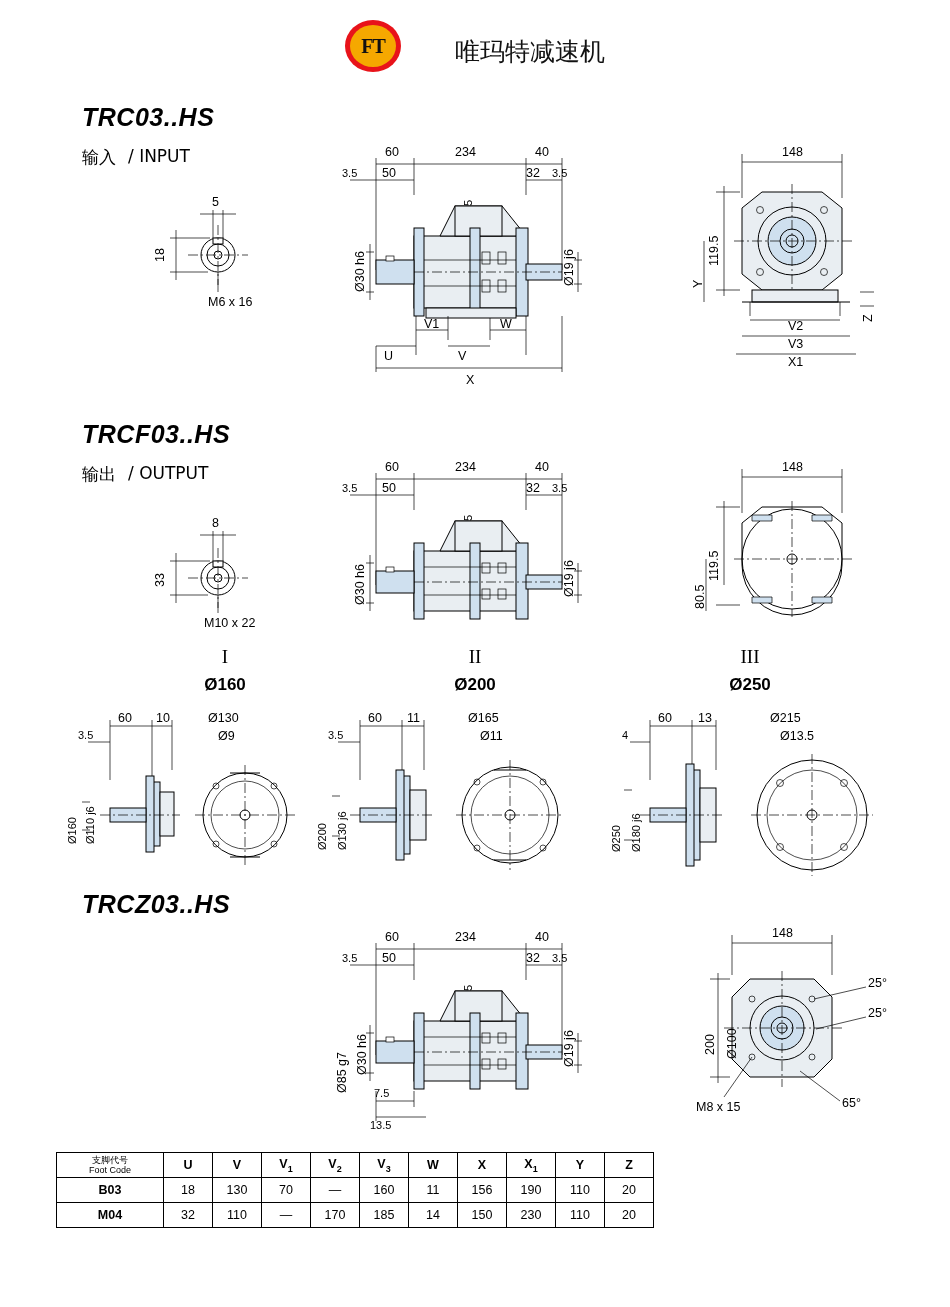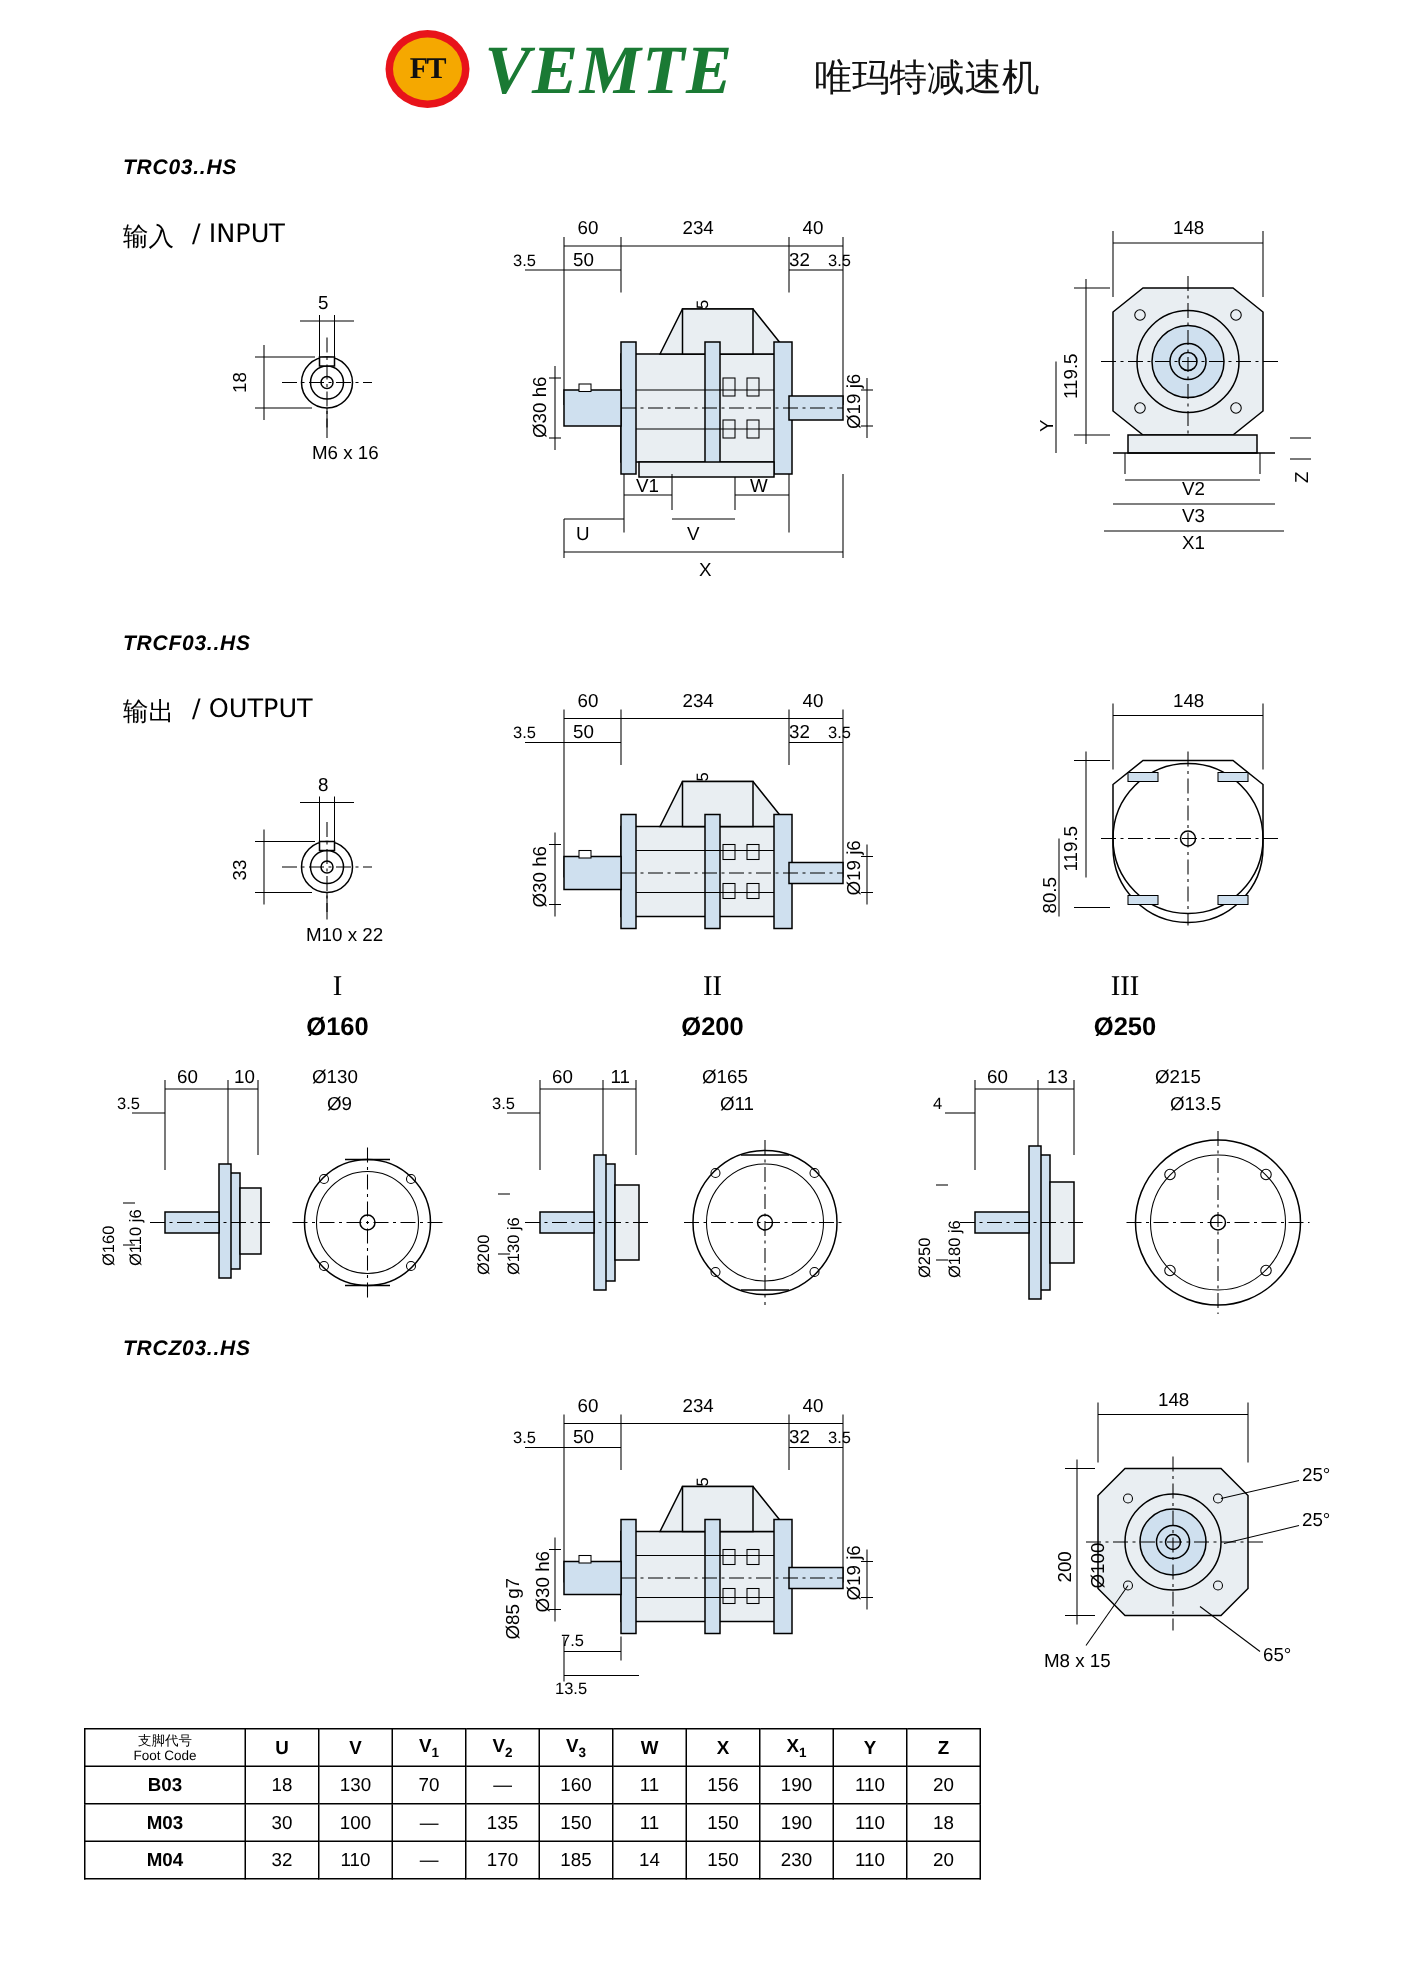--- a/index.html
+++ b/index.html
@@ -14,21 +14,21 @@
   .logo-wrap{position:absolute;left:0;top:18px;width:950px;display:flex;justify-content:center;align-items:center;gap:10px;}
   .logo-badge{position:relative;width:56px;height:56px;}
   .logo-badge .oval{position:absolute;left:0;top:2px;width:56px;height:52px;border-radius:50%;background:#e8131a;}
   .logo-badge .oval2{position:absolute;left:5px;top:7px;width:46px;height:42px;border-radius:50%;background:#f5a800;}
   .logo-badge .mark{position:absolute;left:0;top:0;width:56px;height:56px;display:flex;align-items:center;justify-content:center;
      font-family:"Liberation Serif",serif;font-weight:bold;font-size:20px;color:#111;letter-spacing:-1px;}
   .brand{font-family:"Liberation Serif", serif;font-style:italic;font-weight:bold;font-size:46px;color:#1a7a34;letter-spacing:1px;}
   .brand-cn{font-family:"DejaVu Sans", sans-serif;font-size:25px;color:#111;align-self:flex-end;margin-bottom:6px;margin-left:44px;}
 
   
-  .sec-title{position:absolute;font-family:"Liberation Sans",sans-serif;font-style:italic;font-weight:bold;font-size:14px;letter-spacing:.5px;}
+  .sec-title{position:absolute;font-family:"Liberation Sans",sans-serif;font-style:italic;font-weight:bold;font-size:25px;letter-spacing:.5px;}
   .sub-label{position:absolute;font-size:17px;font-family:"DejaVu Sans",sans-serif;}
 
   
   .dwg{position:absolute;}
   svg{display:block;overflow:visible;}
   .ln{stroke:#000;stroke-width:1;fill:none;}
   .ln-thin{stroke:#000;stroke-width:.7;fill:none;}
   .ctr{stroke:#000;stroke-width:.7;fill:none;stroke-dasharray:10 3 2 3;}
   .hatch{fill:#cfe0ef;}
   .gray{fill:#e9eef2;}
@@ -53,21 +53,20 @@
 <body>
 
 <div class="page">
 
   <div class="logo-wrap">
     <div class="logo-badge">
       <div class="oval"></div>
         <div class="oval2"></div>
       <div class="mark">FT</div>
     </div>
-    <div class="brand">VEMTE</div>
     <div class="brand-cn">唯玛特减速机</div>
   </div>
 
   <div class="sec-title" style="left:82px;top:103px;">TRC03..HS</div>
   <div class="sub-label" style="left:82px;top:146px;">输入</div>
   <div class="sub-label" style="left:128px;top:146px;">/ INPUT</div>
 
   <div class="dwg" style="left:150px;top:180px;">
     <svg width="160" height="140">
       <circle cx="68" cy="75" r="17" class="ln"></circle>
@@ -571,33 +570,20 @@
         <td>70</td>
         <td>—</td>
         <td>160</td>
         <td>11</td>
         <td>156</td>
         <td>190</td>
         <td>110</td>
         <td>20</td>
       </tr>
       <tr>
-        <td class="code">M03</td>
-        <td>30</td>
-        <td>100</td>
-        <td>—</td>
-        <td>135</td>
-        <td>150</td>
-        <td>11</td>
-        <td>150</td>
-        <td>190</td>
-        <td>110</td>
-        <td>18</td>
-      </tr>
-      <tr>
         <td class="code">M04</td>
         <td>32</td>
         <td>110</td>
         <td>—</td>
         <td>170</td>
         <td>185</td>
         <td>14</td>
         <td>150</td>
         <td>230</td>
         <td>110</td>

